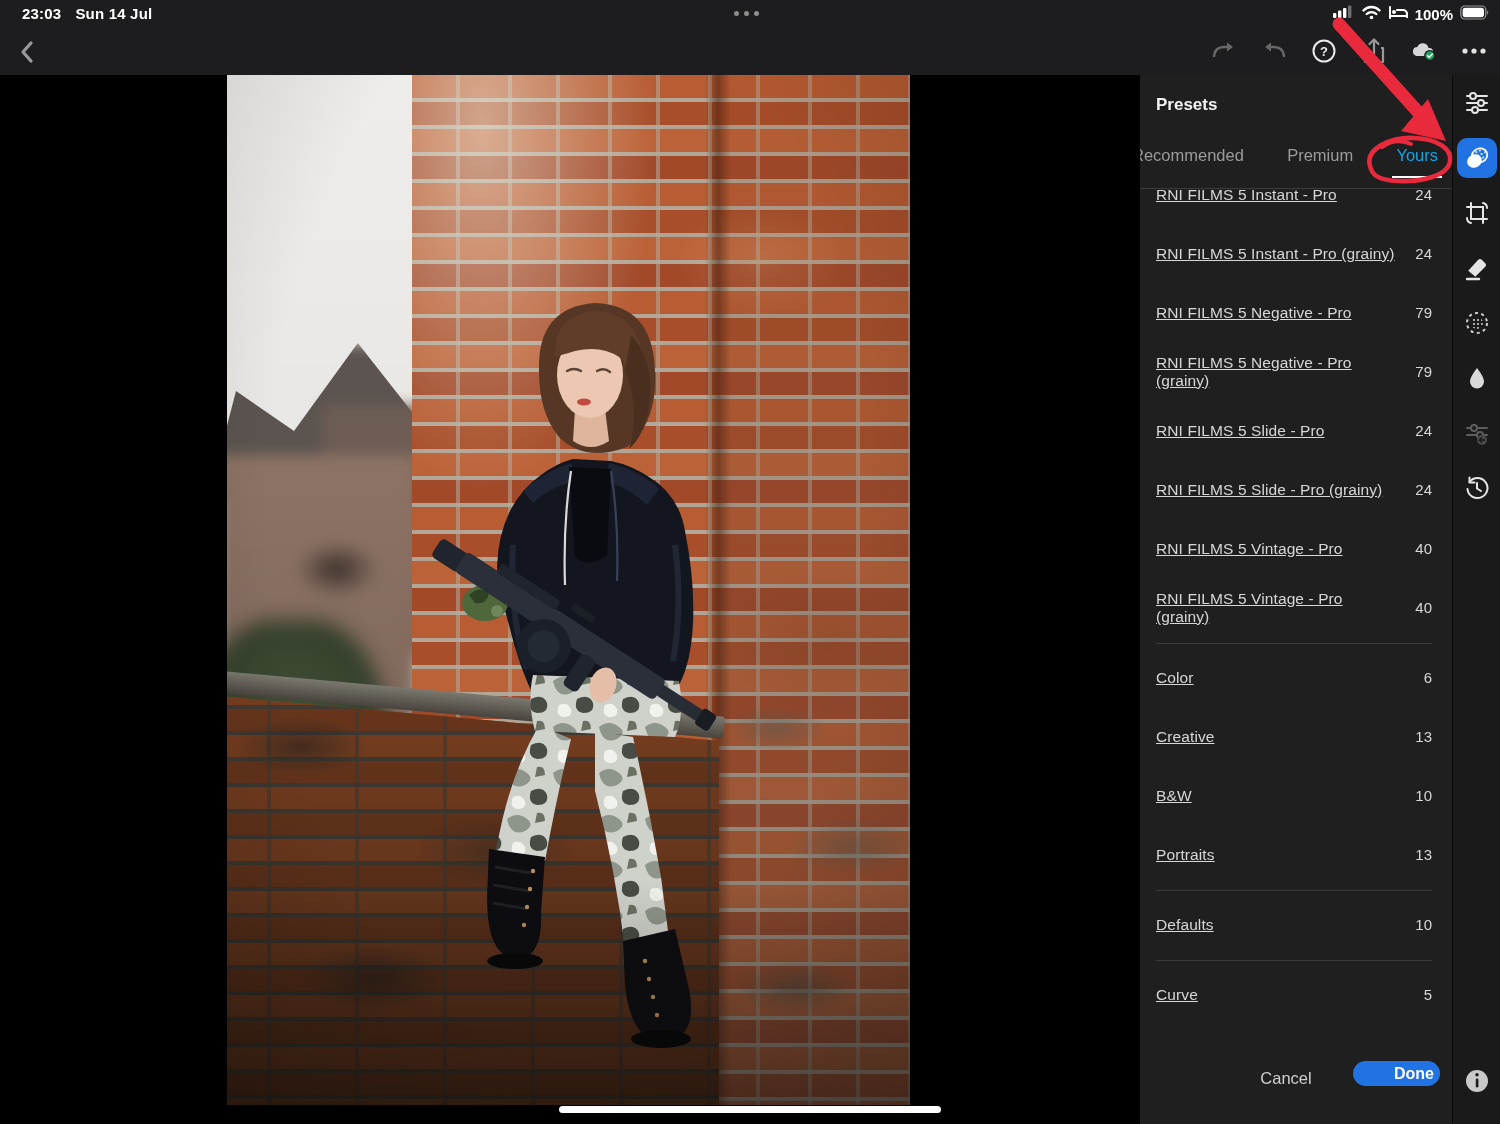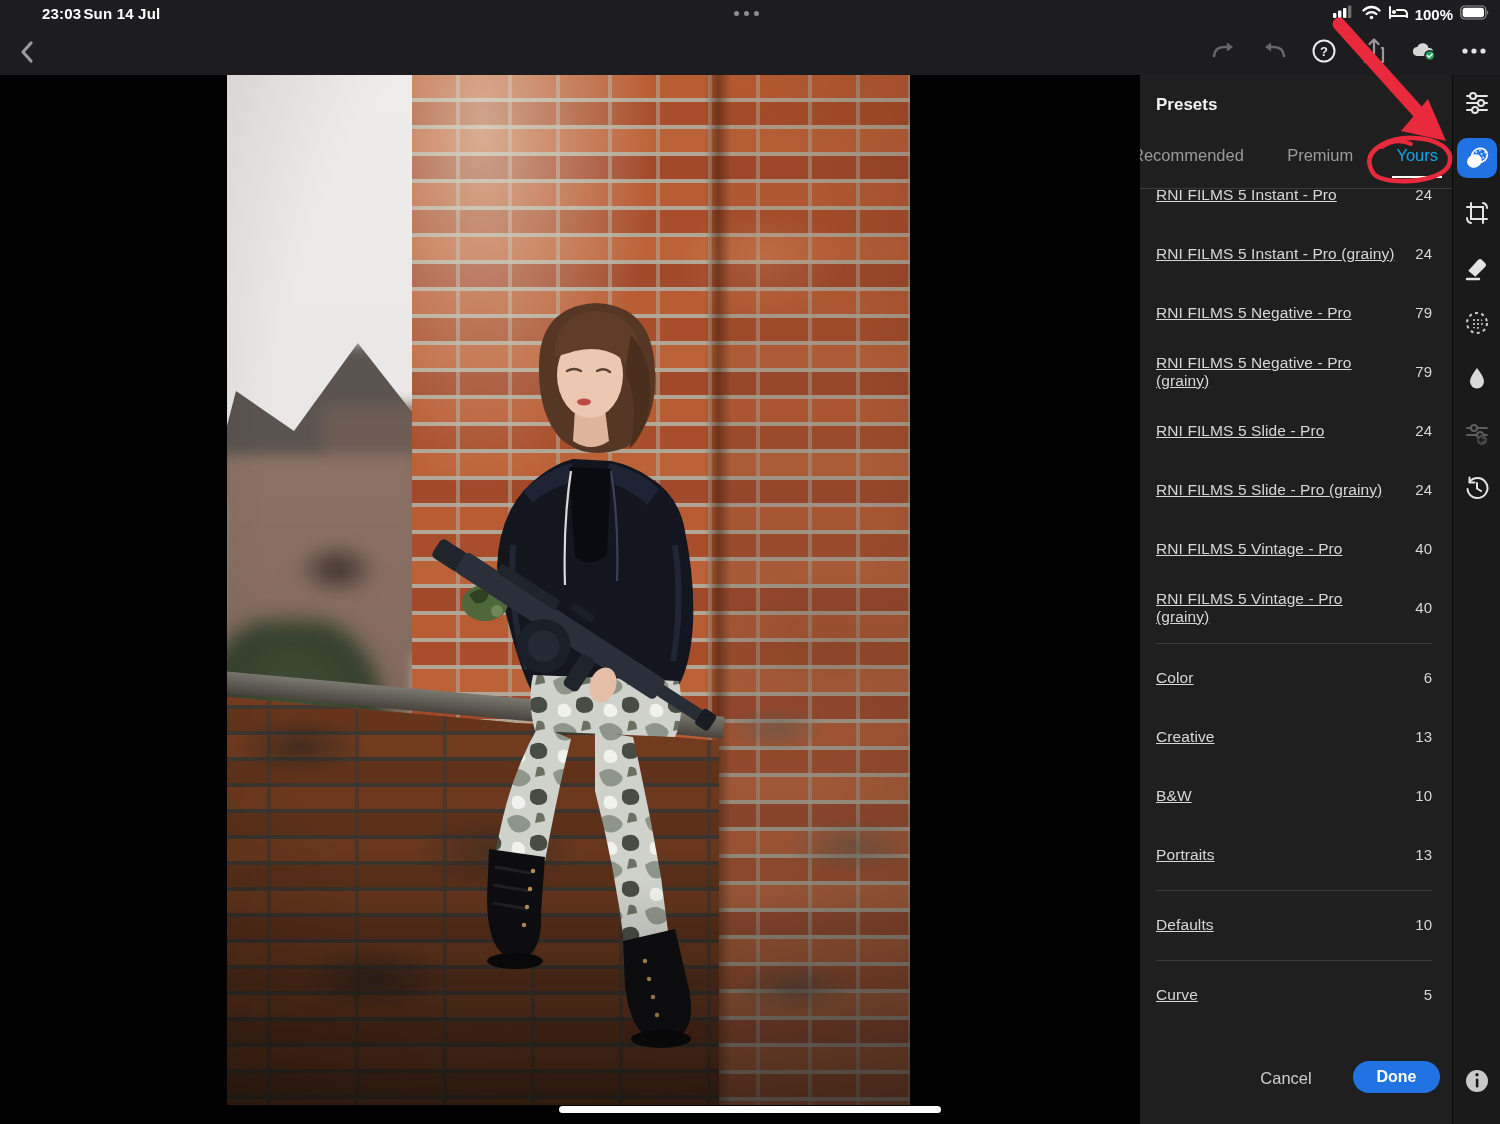--- a/index.html
+++ b/index.html
@@ -1,21 +1,21 @@
 <!DOCTYPE html>
 <html><head>
 <meta charset="utf-8">
 <style>
   html,body{margin:0;padding:0;background:#000;}
   .screen{position:relative;width:1500px;height:1124px;background:#000;overflow:hidden;
           font-family:"Liberation Sans",sans-serif;-webkit-font-smoothing:antialiased;}
 
   
   .statusbar{position:absolute;left:0;top:0;width:100%;height:28px;background:#1d1d1f;color:#fff;z-index:5;}
-  .sb-left{position:absolute;left:22px;top:5px;font-size:15px;font-weight:bold;letter-spacing:.2px;display:flex;gap:2px;margin-left:20px;}
+  .sb-left{position:absolute;left:22px;top:5px;font-size:15px;font-weight:bold;letter-spacing:.2px;display:flex;gap:14px;}
   .sb-dots{position:absolute;left:734px;top:11px;display:flex;gap:5px;}
   .sb-dots i{width:5px;height:5px;border-radius:50%;background:#8e8e8e;}
   .sb-right{position:absolute;right:10px;top:4px;display:flex;align-items:center;gap:7px;}
   .sb-right .pct{font-size:15px;font-weight:bold;}
 
   
   .toolbar{position:absolute;left:0;top:28px;width:100%;height:47px;background:#1d1d1f;z-index:5;}
   .tb-back{position:absolute;left:14px;top:10px;width:28px;height:28px;cursor:pointer;}
   .tb-right{position:absolute;right:12px;top:8px;display:flex;gap:22px;align-items:center;}
   .tb-btn{width:28px;height:30px;display:flex;align-items:center;justify-content:center;}
@@ -84,22 +84,22 @@
   .tab.selected::after{content:"";position:absolute;left:-4px;right:-4px;bottom:-13px;height:2.5px;background:#fff;}
   .tab-divider{position:absolute;left:0;right:0;top:113px;height:1px;background:#3a3a3b;}
   .list{position:absolute;left:0;right:0;top:90px;}
   .prow{height:59px;display:flex;align-items:center;justify-content:space-between;
         padding:0 20px 0 16px;cursor:pointer;}
   .prow .pname{font-size:15.5px;color:#d7d7d7;letter-spacing:.1px;text-decoration:underline;}
   .prow .pcount{font-size:15px;color:#d7d7d7;margin-left:18px;}
   .group-divider{height:1px;background:#3a3a3b;margin:6px 20px 4px 16px;}
   .cancel-btn{position:absolute;left:104px;top:986px;width:84px;height:33px;line-height:33px;text-align:center;
         font-size:16.5px;color:#cfcfcf;cursor:pointer;background:none;border:none;font-family:inherit;}
-  .done-btn{position:absolute;left:213px;top:986px;width:87px;height:32px;border-radius:17px;border:none;
-        background:#2173e3;color:#fff;font-size:16px;font-weight:bold;cursor:pointer;font-family:inherit;}
+  .done-btn{position:absolute;left:213px;top:986px;width:87px;height:25px;border-radius:17px;border:none;
+        background:#2173e3;color:#fff;font-size:16px;font-weight:bold;cursor:pointer;font-family:inherit;text-align:right;}
 
   
   .rail{position:absolute;left:1452px;top:75px;width:48px;height:1049px;background:#1a1a1b;
         border-left:1px solid rgba(0,0,0,.65);box-sizing:border-box;z-index:4;}
   .rail-btn{position:absolute;left:4px;width:40px;height:40px;display:flex;align-items:center;justify-content:center;
         border-radius:10px;cursor:pointer;}
   .rail-btn.selected{background:#2173e3;}
   .rail-info{position:absolute;left:11px;top:993px;width:26px;height:26px;cursor:pointer;}
 
   

